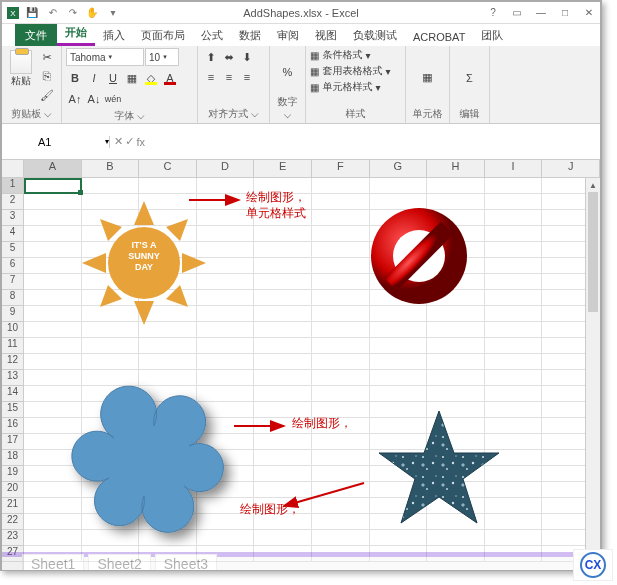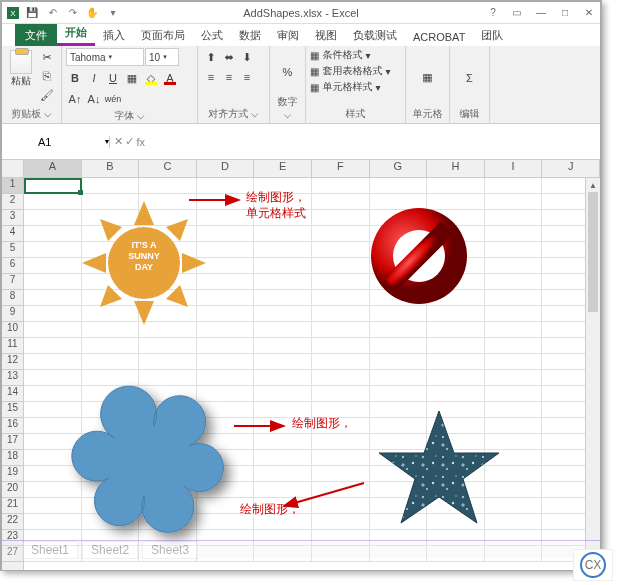--- a/index.html
+++ b/index.html
@@ -52,25 +52,25 @@
   .cells .cell { width: 58px; border-right: 1px solid #e0e0e0; border-bottom: 1px solid #e0e0e0; }
   .selcell { border: 2px solid #217346; position: absolute; left: 0; top: 0; width: 58px; height: 16px; pointer-events: none; }
   .selcell:after { content:''; position:absolute; right:-3px; bottom:-3px; width:5px; height:5px; background:#217346; }
   
   .shapes-layer { position: absolute; left: 22px; top: 18px; right: 0; bottom: 0; pointer-events: none; }
   .shapes-layer > * { pointer-events: auto; }
   
   .annotation { position: absolute; color: #cc0000; font-size: 12px; line-height: 1.3; }
   .arrow-line { stroke: #cc0000; stroke-width: 2; fill: none; marker-end: url(#redarrow); }
   
-  .sheet-tabs { position: absolute; bottom: 12px; left: 0; right: 0; height: 18px; background: #f0f0f0; border-top: 1px solid #6d28d9; display: flex; align-items: center; font-size: 12px; padding-left: 20px; gap: 4px; opacity: 0.3; }
+  .sheet-tabs { position: absolute; bottom: 0; left: 0; right: 0; height: 18px; background: #f0f0f0; border-top: 5px solid #6d28d9; display: flex; align-items: center; font-size: 14px; padding-left: 20px; gap: 4px; opacity: 0.3; }
   .sheet-tab { padding: 1px 8px; background: #fff; border: 1px solid #ccc; }
   
   .watermark { position: absolute; right: 4px; bottom: 4px; background: #fff; padding: 2px 6px; display: flex; align-items: center; gap: 6px; font-size: 14px; color: #888; border: 1px solid #eee; }
-  .watermark .logo { width: 26px; height: 26px; border: 2px solid #3a7bc8; border-radius: 50%; display: flex; align-items: center; justify-content: center; color: #737373; font-weight: normal; font-size: 12px; }
+  .watermark .logo { width: 26px; height: 26px; border: 2px solid #3a7bc8; border-radius: 50%; display: flex; align-items: center; justify-content: center; color: #1d4ed8; font-weight: bold; font-size: 12px; }
   .watermark .sub { font-size: 7px; color: #aaa; letter-spacing: 1px; }
   
   .scrollbar-v { position:absolute; right:0; top:18px; bottom:0; width:15px; background:#f0f0f0; border-left:1px solid #ccc; display:flex; flex-direction:column; }
   .scrollbar-v .arrow { height:14px; display:flex; align-items:center; justify-content:center; font-size:8px; color:#666; }
   .scrollbar-v .track { flex:1; position:relative; }
   .scrollbar-v .thumb { position:absolute; top:0; left:2px; right:2px; height:120px; background:#cdcdcd; }
 </style>
 </head>
 <body>
 

